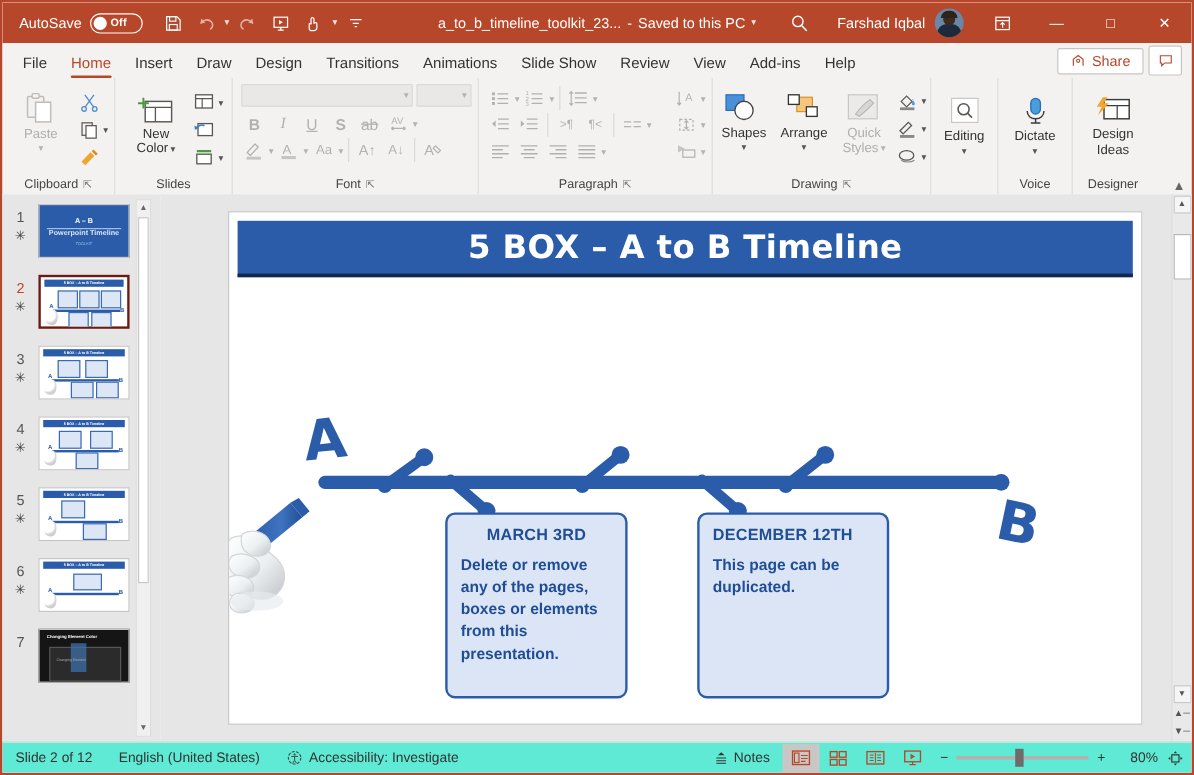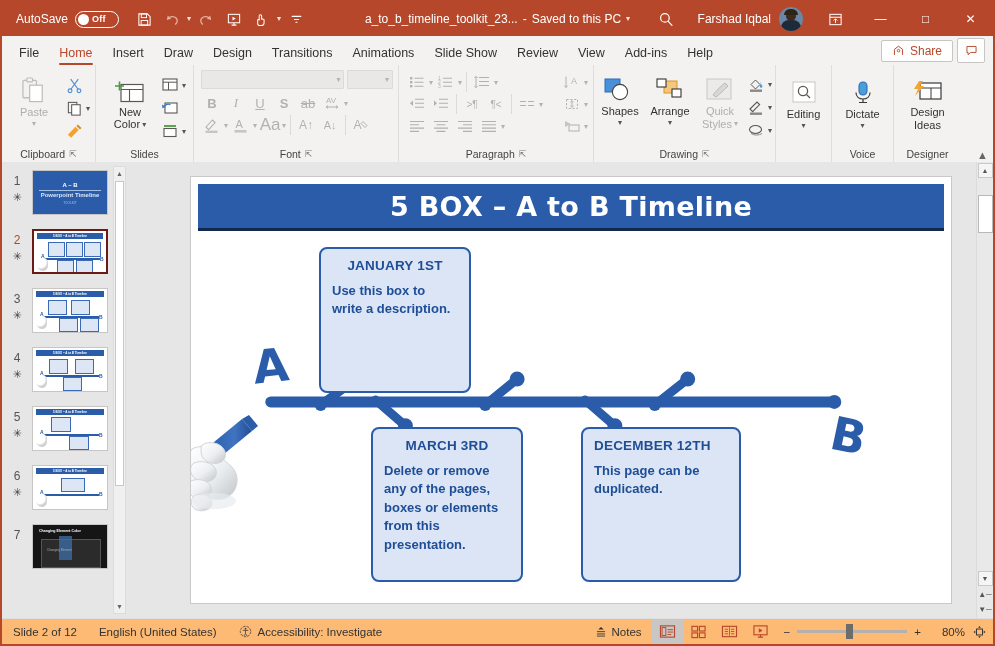--- a/index.html
+++ b/index.html
@@ -144,21 +144,21 @@
   .vsb .sbtn2{width:15px;height:15px;margin:1px auto 0;display:flex;align-items:center;
               justify-content:center;font-size:7px;color:#555;border:1px solid #c9c9c9;
               background:#f5f5f5;box-sizing:border-box;}
   .vsb .bar{position:absolute;left:1px;width:15px;top:33px;height:38px;background:#fff;
             border:1px solid #b9b9b9;box-sizing:border-box;}
   .vsb .grp{position:absolute;bottom:2px;left:0;right:0;}
   .vsb .minibtn{width:15px;height:14px;margin:1px auto 0;display:flex;align-items:center;
                 justify-content:center;font-size:8px;color:#555;}
 
   
-  .status{position:absolute;left:0;right:0;bottom:0;height:26px;background:#fdba74;
+  .status{position:absolute;left:0;right:0;bottom:0;height:26px;background:#5eead4;
           border-top:1px solid #e1dfdd;display:flex;align-items:center;font-size:11.5px;
           color:#333;box-sizing:border-box;}
   .st-item{padding:0 11px;display:flex;align-items:center;gap:6px;white-space:nowrap;}
   .st-right{margin-left:auto;display:flex;align-items:center;}
   .viewbtn{width:31px;height:24px;display:flex;align-items:center;justify-content:center;}
   .viewbtn.sel{background:#c9c7c5;}
   .zoomslider{display:flex;align-items:center;gap:7px;padding:0 8px;}
   .zs-track{position:relative;width:110px;height:3px;background:#b3b0ad;}
   .zs-tick{position:absolute;left:50%;top:-3px;width:1px;height:9px;background:#b3b0ad;}
   .zs-knob{position:absolute;left:44%;top:-6px;width:7px;height:15px;background:#6e6c6a;}
@@ -430,21 +430,21 @@
             <span class="sbtn dis">
           <svg width="18" height="18" viewBox="0 0 18 18">
                 <text x="3.4" y="12" font-size="11" fill="#5a5856" font-family="Liberation Sans">A</text>
                 <rect x="2.5" y="14" width="12" height="2.6" fill="#8a8886"></rect>
               </svg>
         </span>
             <span class="mini-caret dis">▾</span>
           </div>
         <div class="split">
             <span class="sbtn dis">
-              <span style="font-size:17px;color:#5a5856">Aa</span>
+              <span style="font-size:11px;color:#5a5856">Aa</span>
             </span>
             <span class="mini-caret dis">▾</span>
           </div>
         <span class="sep"></span>
         <span class="sbtn dis">
             <span style="font-size:12px;color:#5a5856">A↑</span>
           </span>
         <span class="sbtn dis">
             <span style="font-size:11px;color:#5a5856">A↓</span>
           </span>
@@ -905,24 +905,20 @@
 
           <path d="M6 60c-5 7-6 20-2 30 5 13 18 22 32 20 10-2 16-11 15-21-1-9-7-13-13-18-7-6-12-12-18-13-6-1-11 0-14 2z" fill="url(#gh)" stroke="#d2d6d9" stroke-width="1"></path>
 
           <path d="M16 56c6-4 16-3 21 3 4 5 3 11-2 14-6 3-14 1-18-4-3-5-2-11-1-13z" fill="url(#gh)" stroke="#d2d6d9" stroke-width="1"></path>
           <path d="M8 74c7-3 17-1 21 5 3 5 1 11-5 13-7 2-15-1-18-6-3-5-1-10 2-12z" fill="url(#gh)" stroke="#d2d6d9" stroke-width="1"></path>
           <path d="M5 92c7-3 16-1 19 4 3 5 1 11-5 13-7 2-14-1-16-6-2-5-1-9 2-11z" fill="url(#gh)" stroke="#d2d6d9" stroke-width="1"></path>
           <path d="M10 106c6-2 13 0 15 5 2 4 0 9-5 10-6 2-12 0-14-4-2-4 0-9 4-11z" fill="url(#gh)" stroke="#d2d6d9" stroke-width="1"></path>
           <ellipse cx="28" cy="112" rx="22" ry="8" fill="#e7ebee" opacity=".65"></ellipse>
         </svg>
 
-        <div class="tbox" style="left:128px;top:70px;width:152px;height:146px">
-          <div class="bh">JANUARY 1ST</div>
-          <div class="bt">Use this box to write a description.</div>
-        </div>
 
         <div class="tbox" style="left:180px;top:250px;width:152px;height:155px">
           <div class="bh">MARCH 3RD</div>
           <div class="bt">Delete or remove any of the pages, boxes or elements from this presentation.</div>
         </div>
         <div class="tbox" style="left:390px;top:250px;width:160px;height:155px">
           <div class="bh" style="text-align:left">DECEMBER 12TH</div>
           <div class="bt" style="margin-top:9px">This page can be duplicated.</div>
         </div>
 

